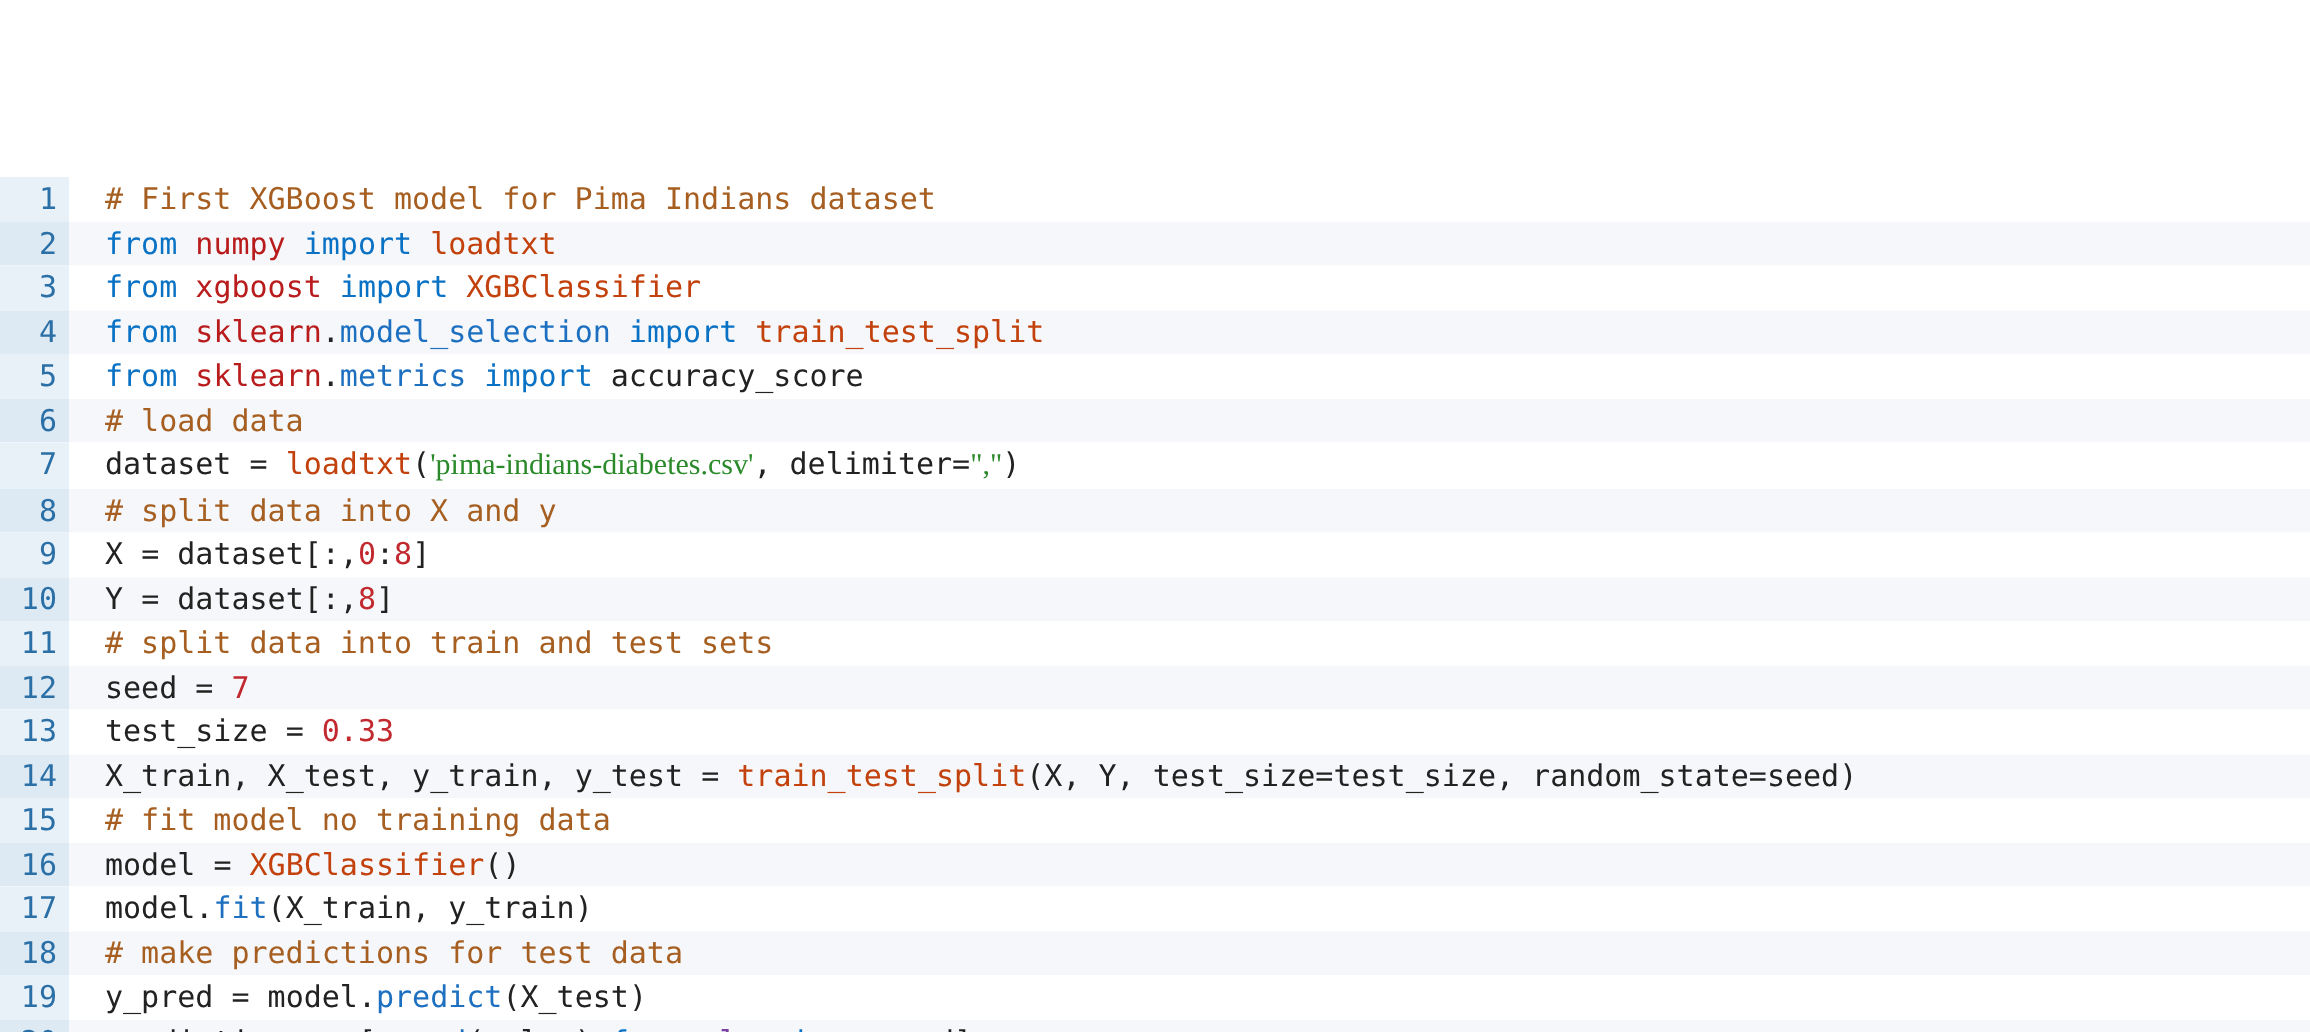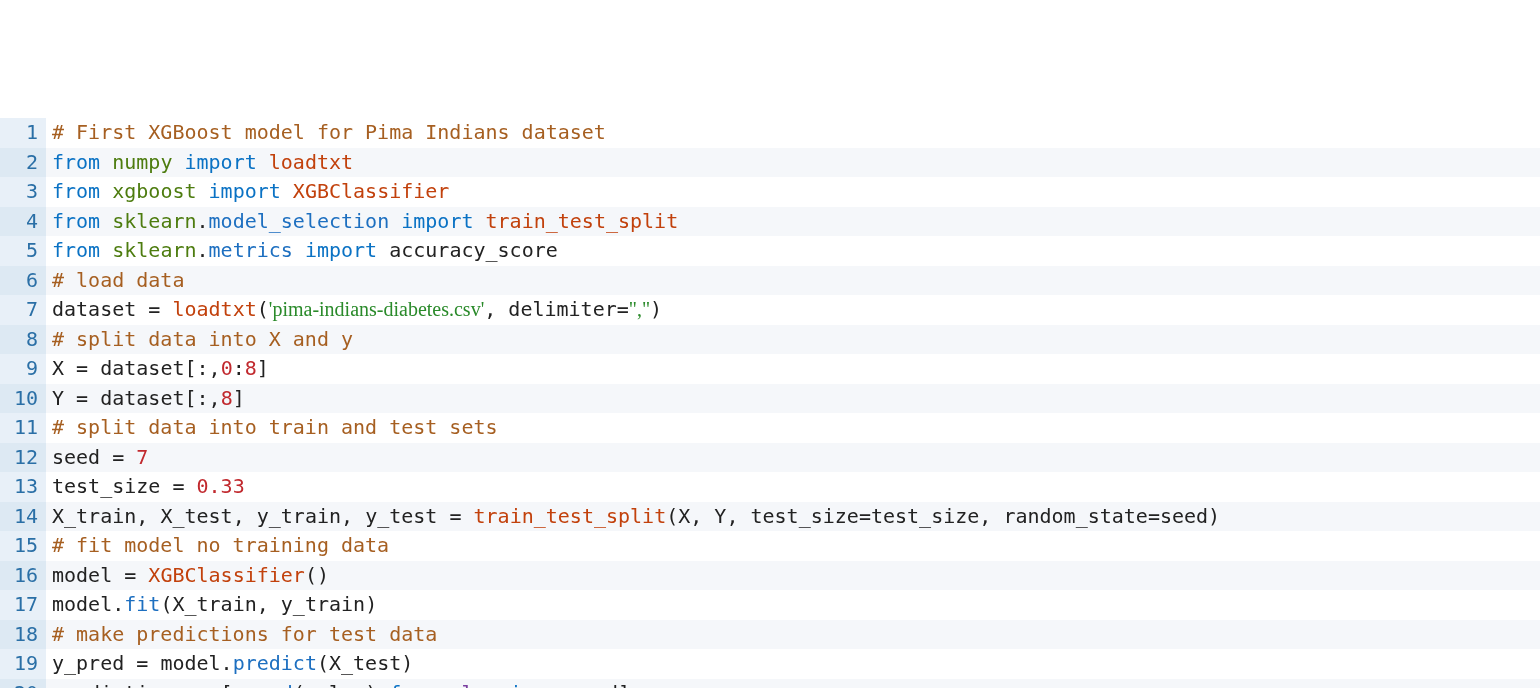--- a/index.html
+++ b/index.html
@@ -19,24 +19,24 @@
     width:46px;
     text-align:right;
     padding-right:8px;
     color:#2a6fa6;
     user-select:none;
     flex:0 0 46px;
     font-weight:400;
   }
   .line.odd  .gutter { background:#e8f0f8; }
   .line.even .gutter { background:#dde9f3; }
-  .code { padding-left:6px; flex:1; }
+  .code { padding-left:24px; flex:1; }
   .c-comment { color:#a65f21; }
   .c-kw      { color:#0a72c4;margin-top:36px; }       
-  .c-mod     { color:#4d7c0f; }       
+  .c-mod     { color:#b91c1c; }       
   .c-func    { color:#c2410c; }       
   .c-str     { color:#2a8a2a;font-family:Liberation Serif, serif; }       
   .c-num     { color:#c1292e; }       
   .c-plain   { color:#222; }
   .c-op      { color:#222; }
   .c-builtin { color:#1d6fc0; }
   .c-param   { color:#7b3fa0; }       
   .c-attr    { color:#1d6fc0;text-align:center; }
 </style>
 </head>

